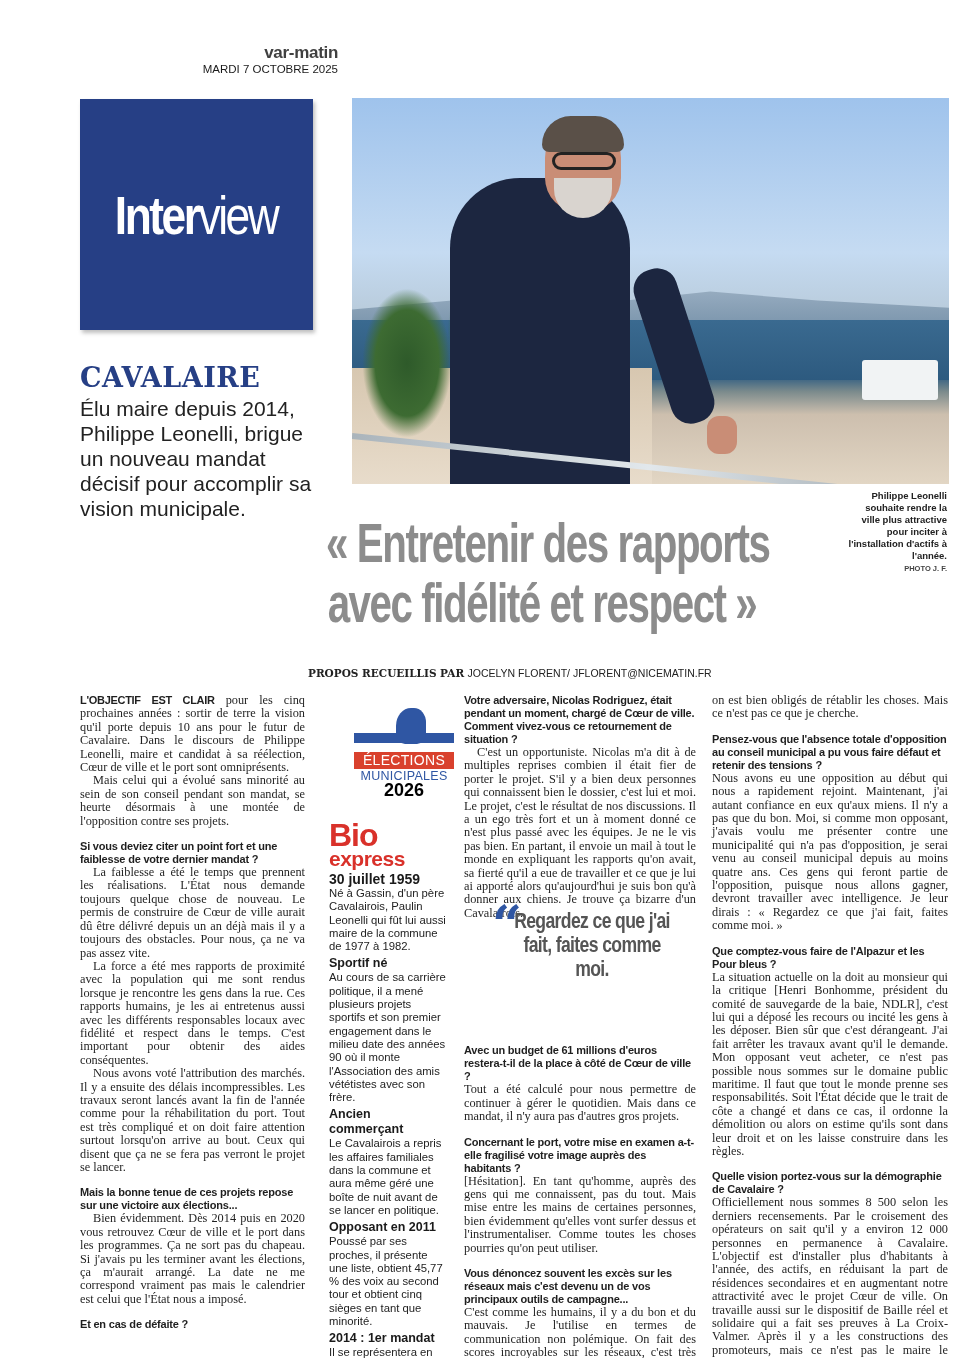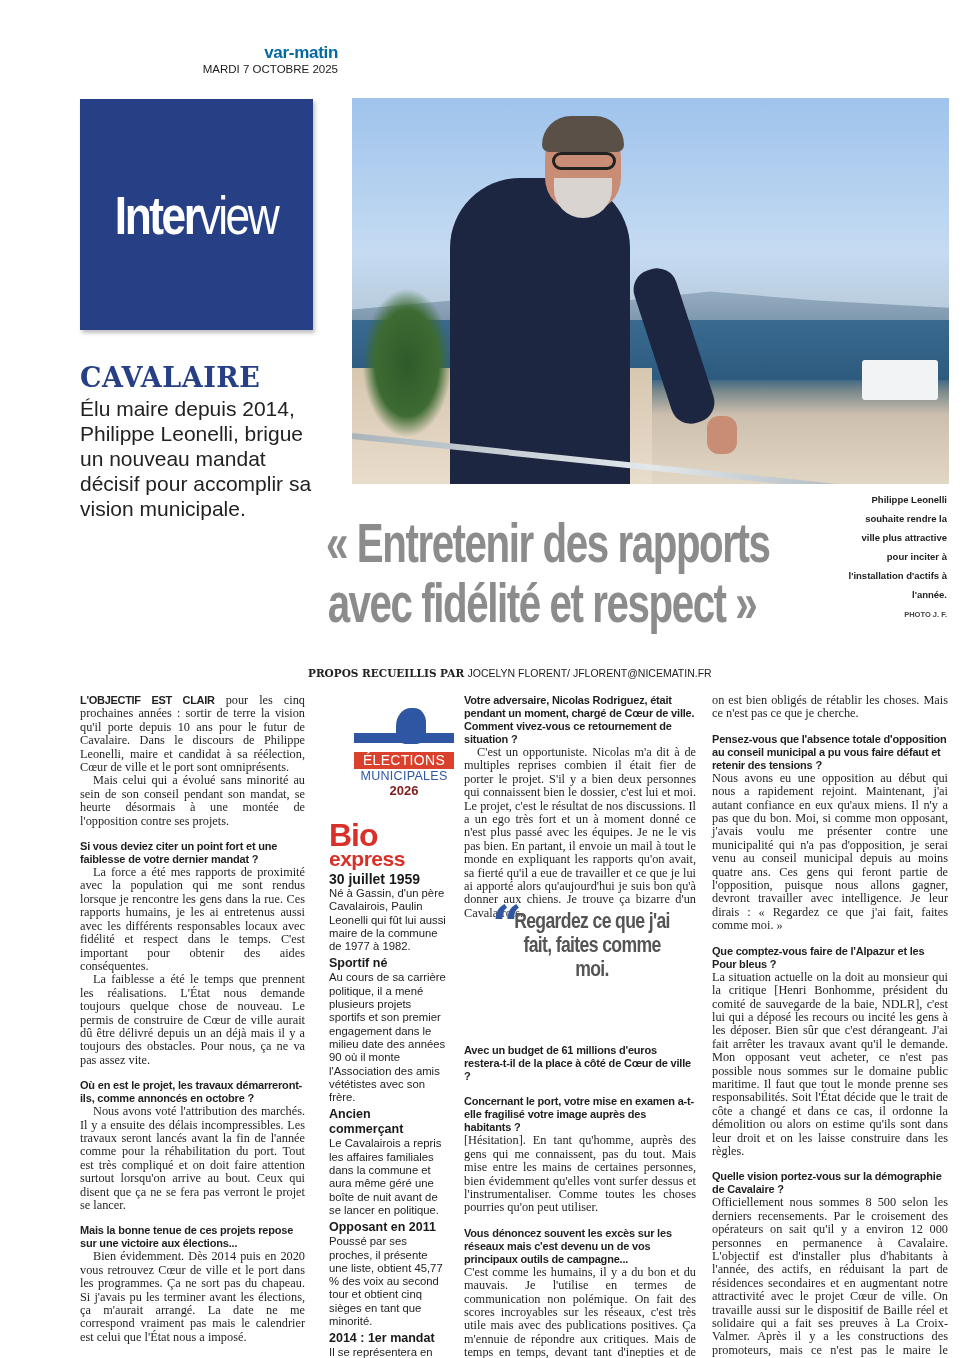--- a/index.html
+++ b/index.html
@@ -1,20 +1,20 @@
 <!DOCTYPE html>
 <html><head>
 <meta charset="utf-8">
 <style>
   * { box-sizing: border-box; margin: 0; padding: 0; }
   html, body { width: 980px; height: 1358px; background: #ffffff; overflow: hidden; }
   body { position: relative; font-family: "DejaVu Serif", serif; color: #1a1a1a; }
 
   .masthead { position: absolute; left: 188px; top: 44px; width: 150px; text-align: right; }
-  .brand { font-family: "Liberation Sans", sans-serif; font-weight: bold; font-size: 17px; color: #0369a1; letter-spacing: -0.3px; line-height: 18px; }
+  .brand { font-family: "Liberation Sans", sans-serif; font-weight: bold; font-size: 17px; color: #404040; letter-spacing: -0.3px; line-height: 18px; }
   .date { font-family: "Liberation Sans", sans-serif; font-size: 11.5px; color: #1a1a1a; line-height: 14px; }
 
   .interview-box { position: absolute; left: 80px; top: 99px; width: 233px; height: 231px; background: #263f85; display: flex; align-items: center; justify-content: center; box-shadow: 2px 3px 4px rgba(0,0,0,0.25); }
   .interview-word { font-family: "Liberation Sans", sans-serif; font-size: 54px; color: #ffffff; letter-spacing: -3px; transform: scaleX(0.82); white-space: nowrap; line-height: 1; }
   .interview-word .b { font-weight: bold; }
   .interview-word .l { font-weight: normal; }
 
   .kicker { position: absolute; left: 80px; top: 362px; font-family: "DejaVu Serif", serif; font-weight: bold; font-size: 27px; color: #263f85; letter-spacing: 0.5px; }
   .standfirst { position: absolute; left: 80px; top: 396px; width: 240px; font-family: "Liberation Sans", sans-serif; font-size: 21px; line-height: 25px; color: #222; }
 
@@ -27,21 +27,21 @@
   .photo .rail { position: absolute; left: 0; top: 335px; width: 597px; height: 6px; background: linear-gradient(90deg, #aab4bb, #e2e8ec, #9aa4ab); transform: rotate(6deg); transform-origin: left; }
   .photo .person-body { position: absolute; left: 98px; top: 80px; width: 180px; height: 320px; background: #1c2640; border-radius: 70px 70px 0 0; }
   .photo .person-head { position: absolute; left: 193px; top: 22px; width: 76px; height: 92px; background: #c98d76; border-radius: 40px 40px 36px 36px; }
   .photo .person-hair { position: absolute; left: 190px; top: 18px; width: 82px; height: 36px; background: #5a5048; border-radius: 40px 40px 10px 10px; }
   .photo .glasses { position: absolute; left: 200px; top: 54px; width: 64px; height: 18px; border: 3px solid #222; border-radius: 9px; }
   .photo .beard { position: absolute; left: 202px; top: 80px; width: 58px; height: 40px; background: #d9d4cf; border-radius: 0 0 30px 30px; }
   .photo .arm { position: absolute; left: 300px; top: 168px; width: 44px; height: 160px; background: #1c2640; border-radius: 20px; transform: rotate(-18deg); }
   .photo .hand { position: absolute; left: 355px; top: 318px; width: 30px; height: 38px; background: #c98d76; border-radius: 12px; }
   .photo .truck { position: absolute; left: 510px; top: 262px; width: 76px; height: 40px; background: #f1f3f4; border-radius: 3px; }
 
-  .caption { position: absolute; left: 845px; top: 490px; width: 102px; text-align: right; font-family: "Liberation Sans", sans-serif; font-weight: bold; font-size: 9.5px; line-height: 19px; color: #222; }
+  .caption { position: absolute; left: 845px; top: 490px; width: 102px; text-align: right; font-family: "Liberation Sans", sans-serif; font-weight: bold; font-size: 9.5px; line-height: 12px; color: #222; }
   .caption .credit { font-size: 7.5px; font-weight: bold; color: #444; margin-top: 1px; }
 
   .headline { position: absolute; left: 242px; top: 513px; width: 600px; font-family: "Liberation Sans", sans-serif; font-weight: bold; font-size: 56px; line-height: 60px; color: #8c8c8c; letter-spacing: -2px; text-align: center; transform: scaleX(0.72); transform-origin: center top; white-space: nowrap; }
 
   .byline { position: absolute; left: 308px; top: 667px; font-size: 10.5px; color: #222; }
   .byline .lbl { font-family: "DejaVu Serif", serif; font-weight: bold; }
   .byline .name { font-family: "Liberation Sans", sans-serif; }
 
   .col { position: absolute; font-family: "Liberation Serif", serif; font-size: 12.3px; line-height: 13.4px; color: #1f1f1f; text-align: justify; hyphens: auto; }
   .col p { text-indent: 13px; }
@@ -52,21 +52,21 @@
   .col1 { left: 80px; top: 694px; width: 225px; }
   .col3 { left: 464px; top: 694px; width: 232px; }
   .col4 { left: 712px; top: 694px; width: 236px; }
 
   .elections { position: absolute; left: 338px; top: 700px; width: 100px; text-align: center; margin-left: 16px; }
   .marianne { width: 100px; height: 52px; position: relative; }
   .marianne .band { position: absolute; left: 0; top: 33px; width: 100px; height: 10px; background: #2f56a3; }
   .marianne .headshape { position: absolute; left: 42px; top: 8px; width: 30px; height: 36px; background: #2f56a3; border-radius: 50% 40% 30% 30%; }
   .el-red { background: #d9412d; color: #fff; font-family: "Liberation Sans", sans-serif; font-size: 14px; line-height: 17px; letter-spacing: 0.3px; }
   .el-blue { color: #2f56a3; font-family: "Liberation Sans", sans-serif; font-size: 12.5px; line-height: 14px; letter-spacing: 0.3px; }
-  .el-year { color: #7f1d1d; font-family: "Liberation Sans", sans-serif; font-weight: bold; font-size: 13px; line-height: 15px; }
+  .el-year { color: #000000; font-family: "Liberation Sans", sans-serif; font-weight: bold; font-size: 18px; line-height: 15px; }
 
   .bio { position: absolute; left: 329px; top: 822px; width: 118px; font-family: "Liberation Sans", sans-serif; }
   .bio-title { color: #d9312a; font-weight: bold; font-size: 32px; line-height: 26px; letter-spacing: -1px; }
   .bio-sub { color: #d9312a; font-weight: bold; font-size: 21px; line-height: 22px; letter-spacing: -0.5px; }
   .bio h4 { font-size: 12.5px; font-weight: bold; line-height: 15px; margin-top: 2px; color: #1a1a1a; }
   .bio h4.small { font-size: 14px; }
   .bio p { font-size: 11.3px; line-height: 13.3px; color: #222; margin-bottom: 3px; }
 
   .pullquote { position: absolute; left: 492px; top: 903px; width: 200px; }
   .pq-mark { position: absolute; left: 0; top: -4px; font-family: "DejaVu Serif", serif; font-weight: bold; font-size: 52px; color: #2f56a3; line-height: 52px; }
@@ -119,24 +119,23 @@
 <div class="byline">
   <span class="lbl">PROPOS RECUEILLIS PAR</span>
   <span class="name">JOCELYN FLORENT/ JFLORENT@NICEMATIN.FR</span>
 </div>
 
 <div class="col col1">
   <p class="noind"><span class="lead">L'OBJECTIF EST CLAIR</span><span> pour les cinq prochaines années : sortir de terre la vision qu'il porte depuis 10 ans pour le futur de Cavalaire. Dans le discours de Philippe Leonelli, maire et candidat à sa réélection, Cœur de ville et le port sont omniprésents.</span></p>
   <p>Mais celui qui a évolué sans minorité au sein de son conseil pendant son mandat, se heurte désormais à une montée de l'opposition contre ses projets.</p>
 
   <div class="q">Si vous deviez citer un point fort et une faiblesse de votre dernier mandat ?</div>
+  <p>La faiblesse a été le temps que prennent les réalisations. L'État nous demande toujours quelque chose de nouveau. Le permis de construire de Cœur de ville aurait dû être délivré depuis un an déjà mais il y a toujours des obstacles. Pour nous, ça ne va pas assez vite.</p>
   <p>La force a été mes rapports de proximité avec la population qui me sont rendus lorsque je rencontre les gens dans la rue. Ces rapports humains, je les ai entretenus aussi avec les différents responsables locaux avec fidélité et respect dans le temps. C'est important pour obtenir des aides conséquentes.</p>
-  <p>La faiblesse a été le temps que prennent les réalisations. L'État nous demande toujours quelque chose de nouveau. Le permis de construire de Cœur de ville aurait dû être délivré depuis un an déjà mais il y a toujours des obstacles. Pour nous, ça ne va pas assez vite.</p>
 
-  <div class="q">Où en est le projet, les travaux démarreront-ils, comme annoncés en octobre ?</div>
   <p>Nous avons voté l'attribution des marchés. Il y a ensuite des délais incompressibles. Les travaux seront lancés avant la fin de l'année comme pour la réhabilitation du port. Tout est très compliqué et on doit faire attention surtout lorsqu'on arrive au bout. Ceux qui disent que ça ne se fera pas verront le projet se lancer.</p>
 
   <div class="q">Mais la bonne tenue de ces projets repose sur une victoire aux élections...</div>
   <p>Bien évidemment. Dès 2014 puis en 2020 vous retrouvez Cœur de ville et le port dans les programmes. Ça ne sort pas du chapeau. Si j'avais pu les terminer avant les élections, ça m'aurait arrangé. La date ne me correspond vraiment pas mais le calendrier est celui que l'État nous a imposé.</p>
 
   <div class="q">Et en cas de défaite ?</div>
 
 </div>
 
 <div class="elections">
@@ -162,20 +161,21 @@
   <p>Poussé par ses proches, il présente une liste, obtient 45,77 % des voix au second tour et obtient cinq sièges en tant que minorité.</p>
   <h4>2014 : 1er mandat</h4>
   <p>Il se représentera en 2020 où il a été élu jusqu'à aujourd'hui.</p>
 </div>
 
 <div class="col col3">
   <div class="q" style="margin-top:0">Votre adversaire, Nicolas Rodriguez, était pendant un moment, chargé de Cœur de ville. Comment vivez-vous ce retournement de situation ?</div>
   <p>C'est un opportuniste. Nicolas m'a dit à de multiples reprises combien il était fier de porter le projet. S'il y a bien deux personnes qui connaissent bien le dossier, c'est lui et moi. Le projet, c'est le résultat de nos discussions. Il a un ego très fort et un à moment donné ce n'est plus passé avec les équipes. Je ne le vis pas bien. En partant, il envoie un mail à tout le monde en expliquant les rapports qu'on avait, sa fierté qu'il a eue de travailler et ce que je lui ai apporté alors qu'aujourd'hui je suis bon qu'à donner aux chiens. Je trouve ça bizarre d'un Cavalairois.</p>
   <div style="height:112px"></div>
   <div class="q">Avec un budget de 61 millions d'euros restera-t-il de la place à côté de Cœur de ville ?</div>
+  <p class="noind">Tout a été calculé pour nous permettre de continuer à gérer le quotidien. Mais dans ce mandat, il n'y aura pas d'autres gros projets.</p>
   <div class="q">Concernant le port, votre mise en examen a-t-elle fragilisé votre image auprès des habitants ?</div>
   <p class="noind">[Hésitation]. En tant qu'homme, auprès des gens qui me connaissent, pas du tout. Mais mise entre les mains de certaines personnes, bien évidemment qu'elles vont surfer dessus et l'instrumentaliser. Comme toutes les choses pourries qu'on peut utiliser.</p>
   <div class="q">Vous dénoncez souvent les excès sur les réseaux mais c'est devenu un de vos principaux outils de campagne...</div>
   <p class="noind">C'est comme les humains, il y a du bon et du mauvais. Je l'utilise en termes de communication non polémique. On fait des scores incroyables sur les réseaux, c'est très utile mais avec des publications positives. Ça m'ennuie de répondre aux critiques. Mais de temps en temps, devant tant d'inepties et de mensonges,</p>
 </div>
 
 <div class="pullquote">
   <div class="pq-mark">“</div>
   <div class="pq-text">Regardez ce que j'ai fait, faites comme moi.</div>
 </div>

